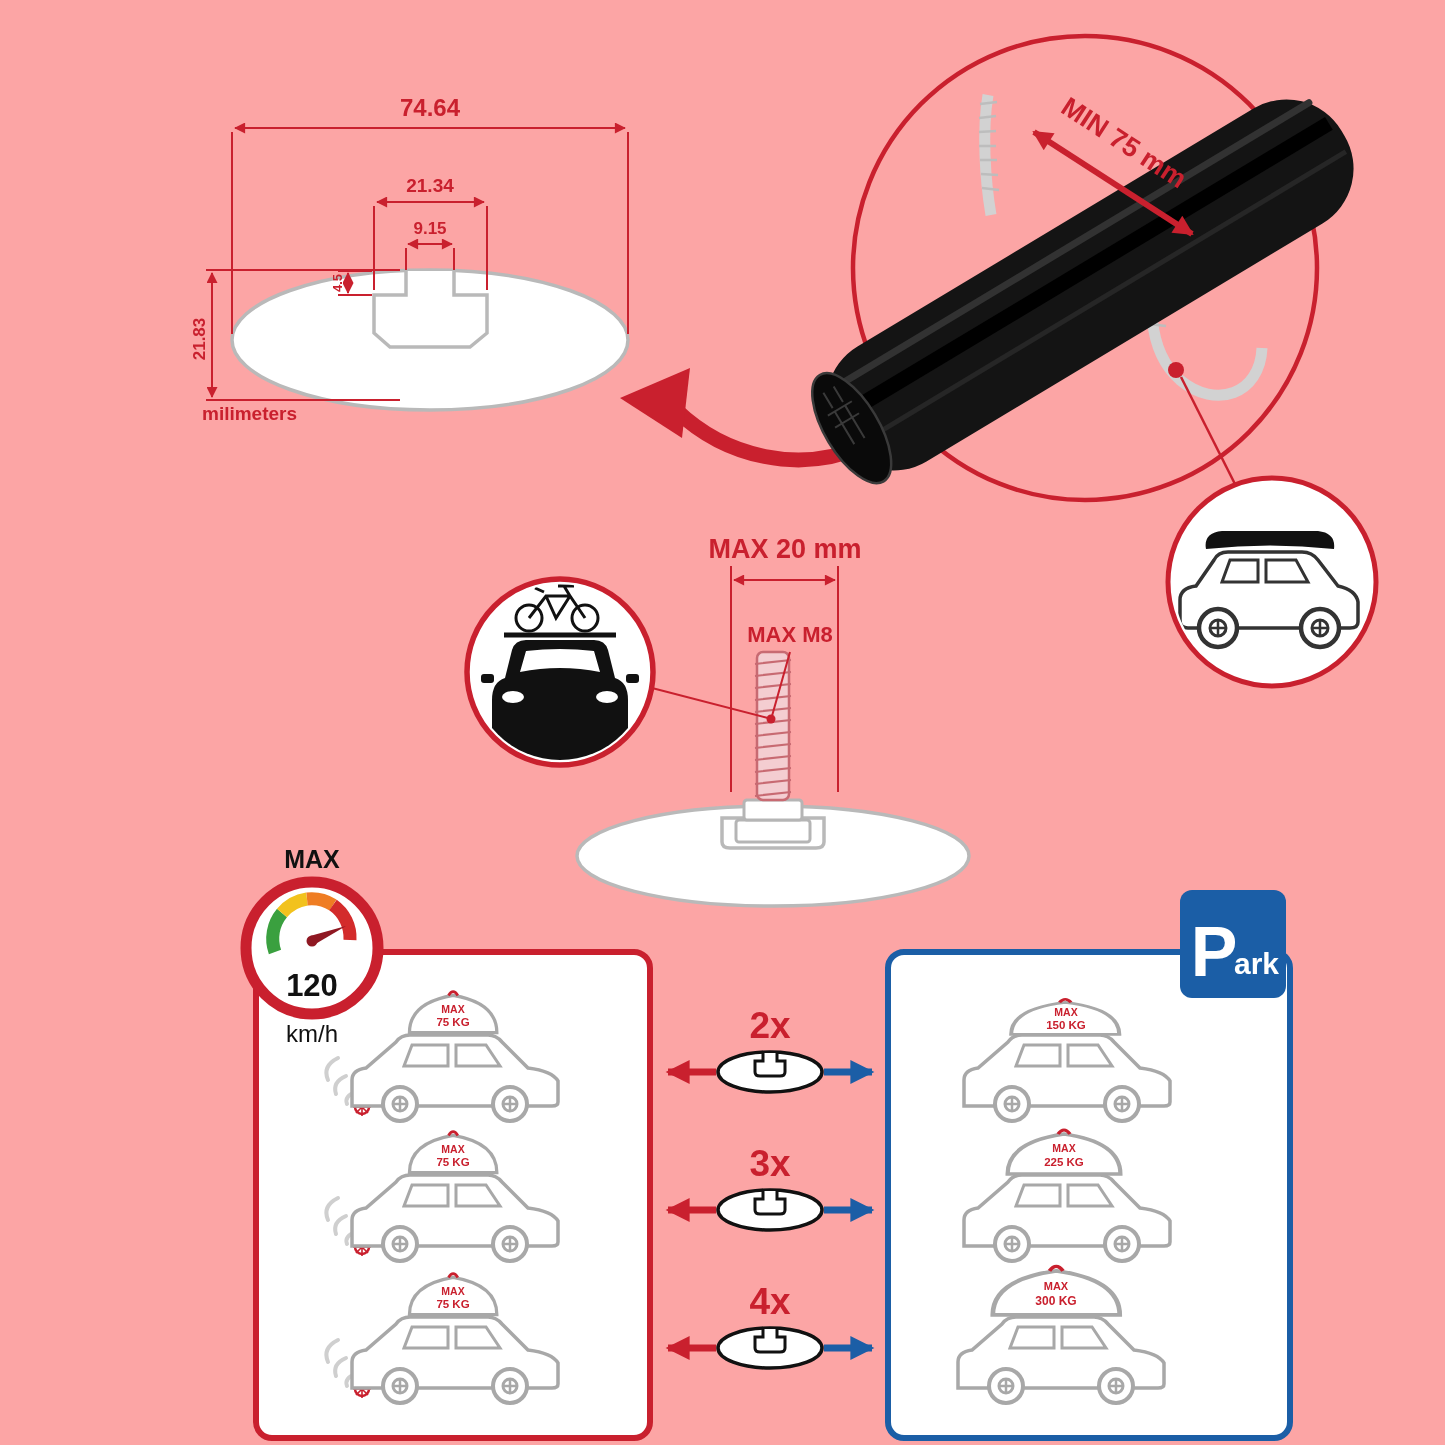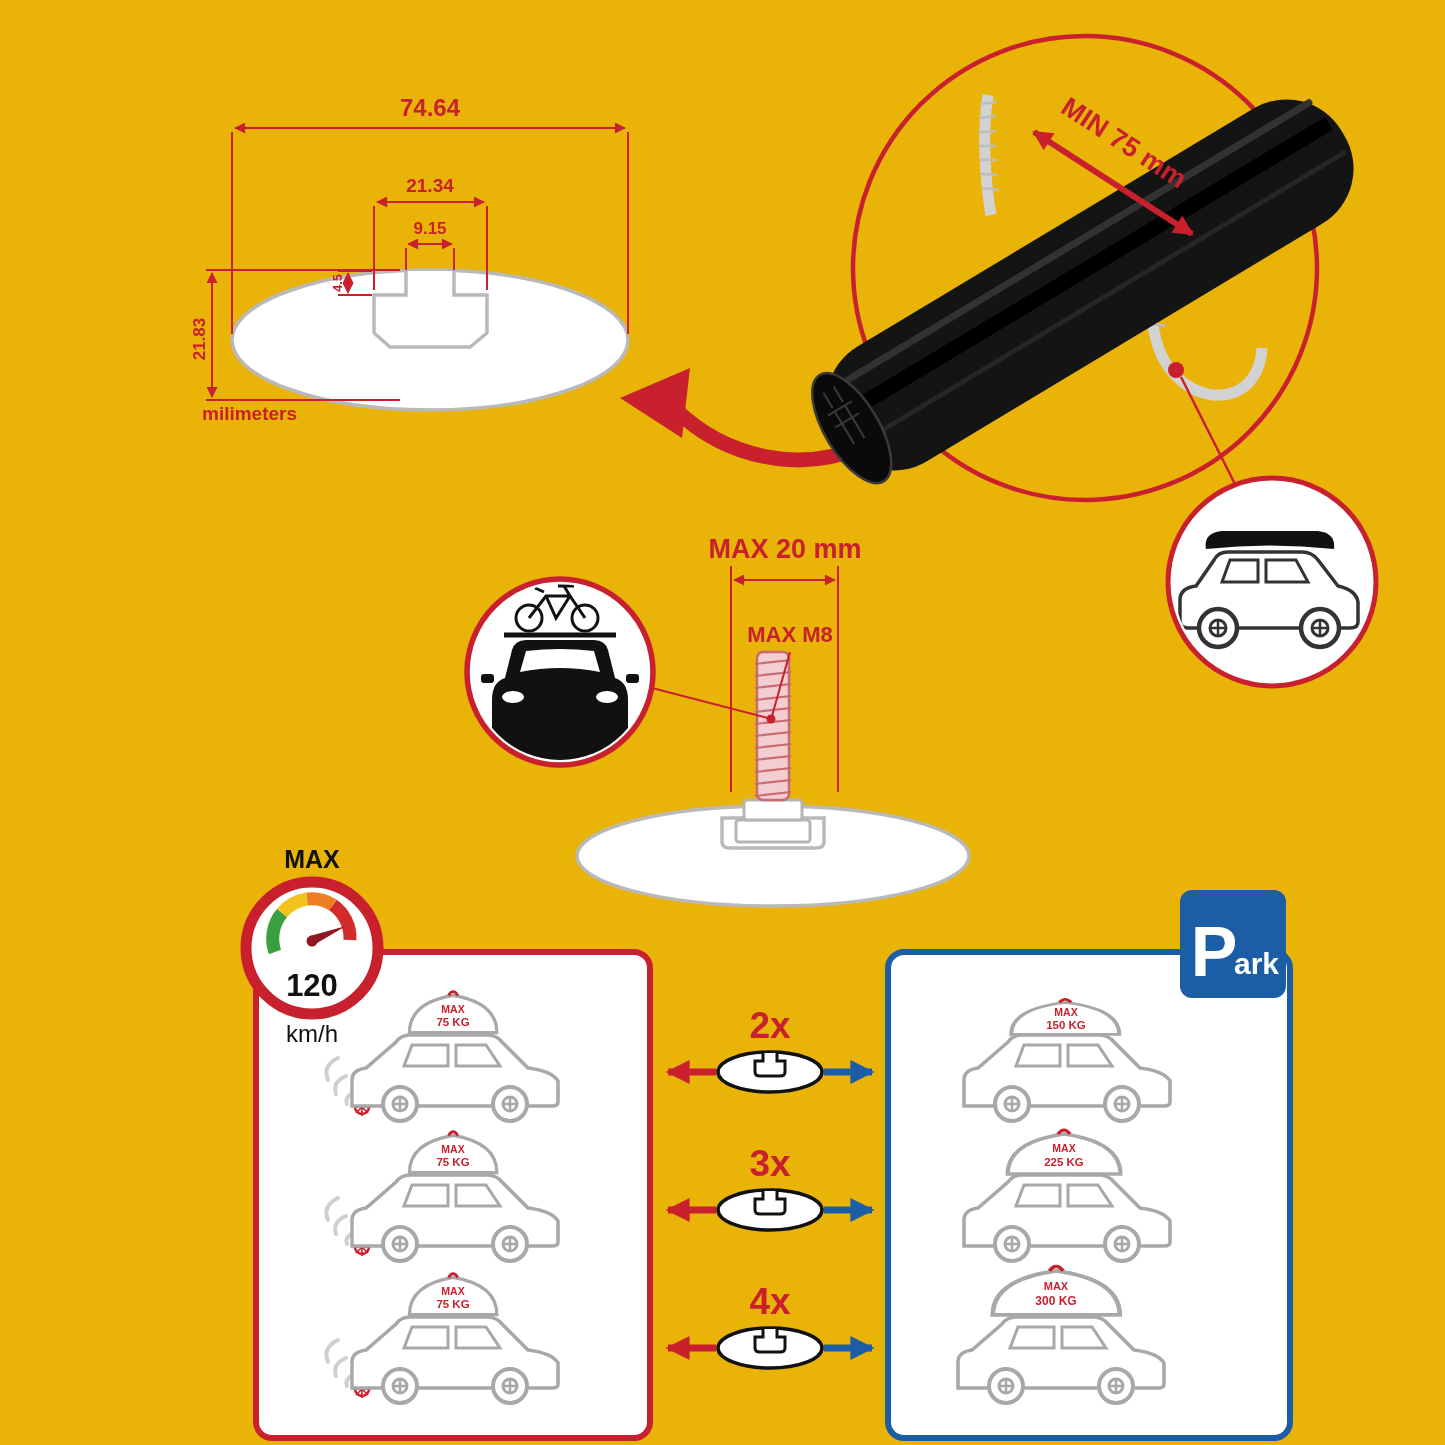--- a/index.html
+++ b/index.html
@@ -1,16 +1,16 @@
 <!DOCTYPE html>
 <html><head>
 <meta charset="utf-8">
 <style>
   html,body{margin:0;padding:0;background:#ffffff;}
-  #canvas{position:relative;width:1445px;height:1445px;background:#eab308;overflow:hidden;}
+  #canvas{position:relative;width:1445px;height:1445px;background:#fca5a5;overflow:hidden;}
   svg{display:block;}
   text{font-family:"Liberation Sans", sans-serif;}
   .dim-red{fill:#c9202e;font-weight:bold;}
   .lbl-red{fill:#c9202e;font-weight:bold;}
   .lbl-black{fill:#111111;font-weight:bold;}
   .bag-txt{fill:#c9202e;font-weight:bold;}
   .white-txt{fill:#ffffff;font-weight:bold;}
 </style>
 </head>
 <body>

